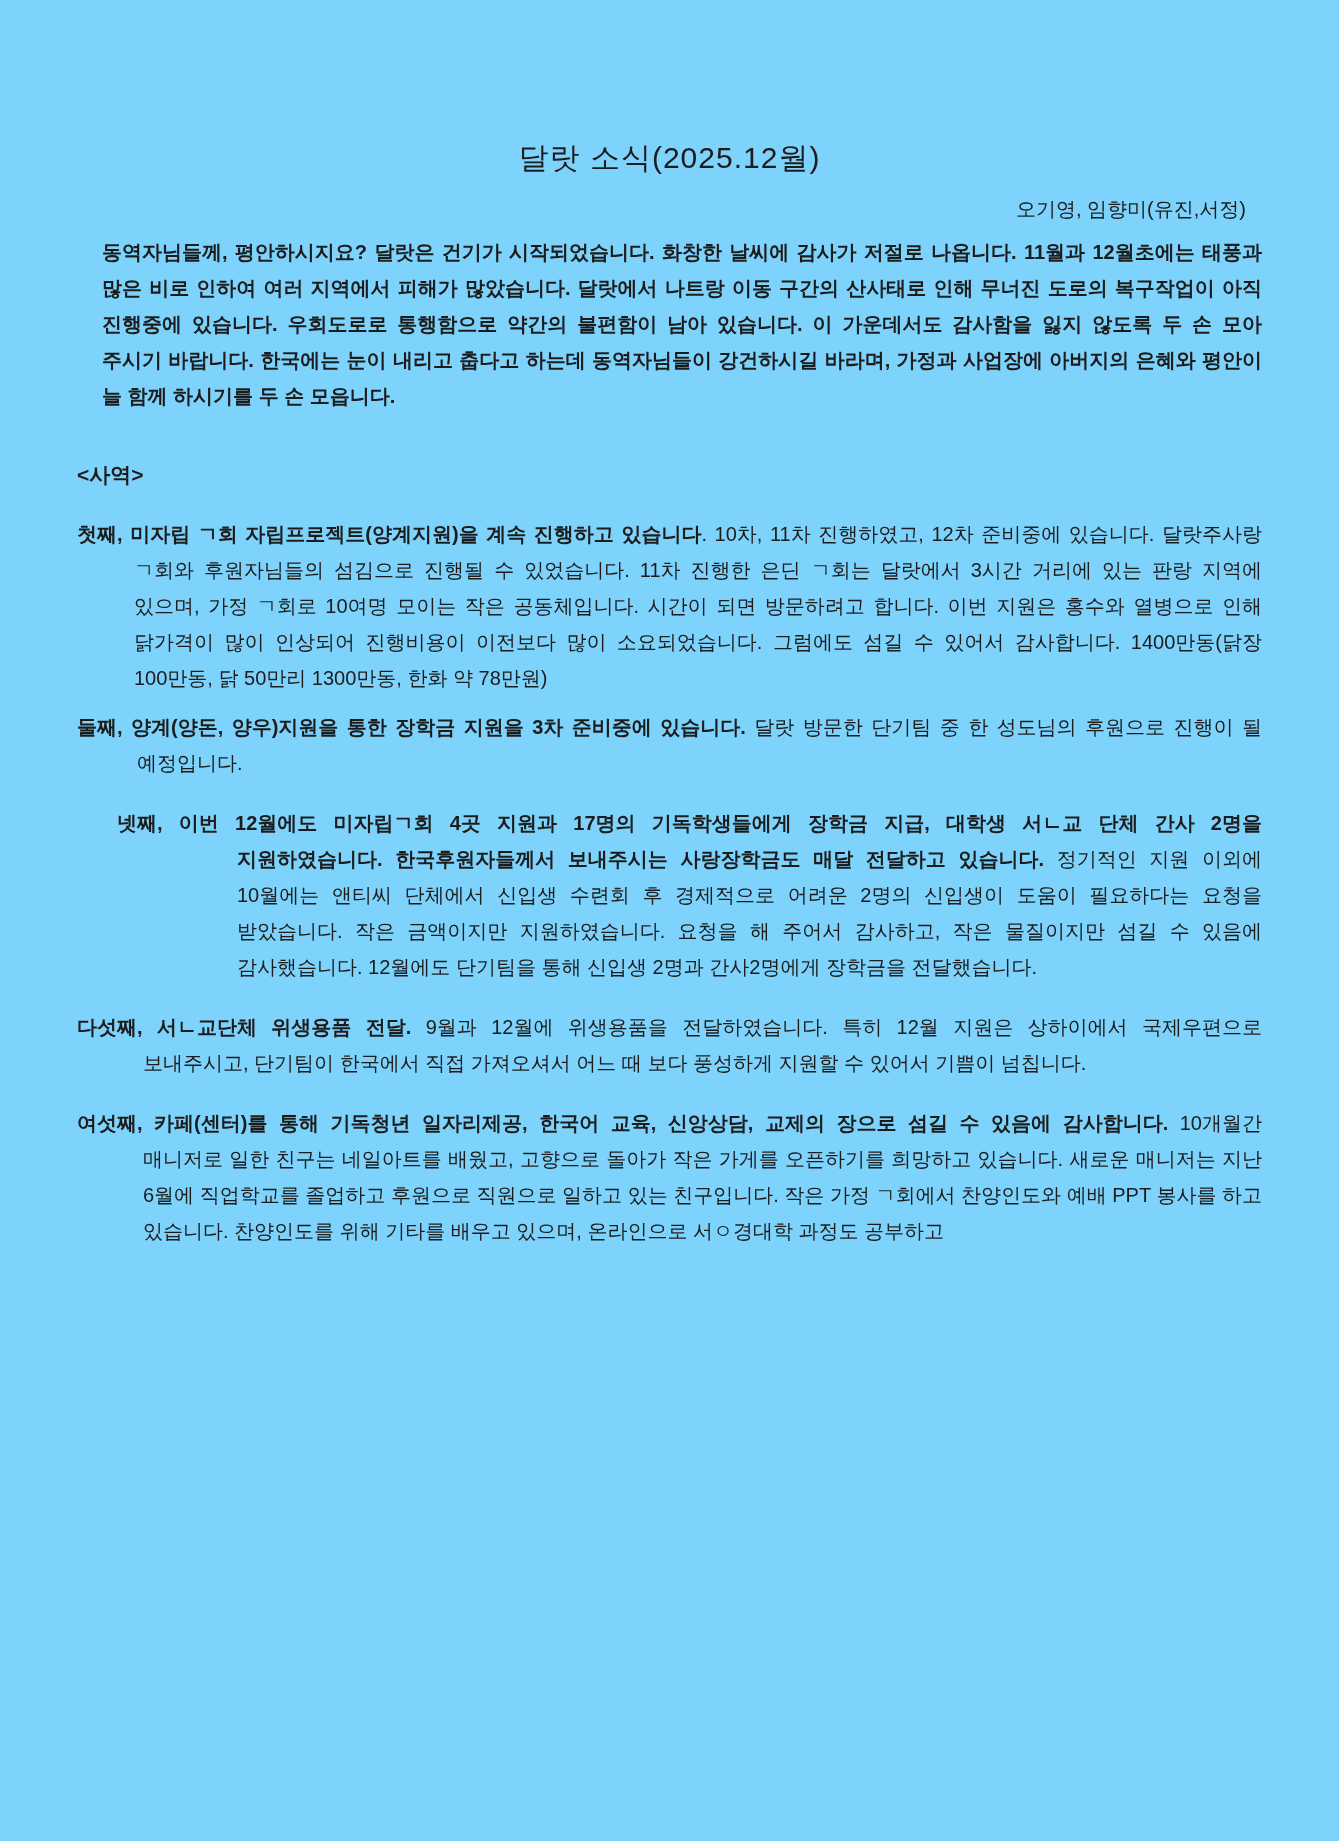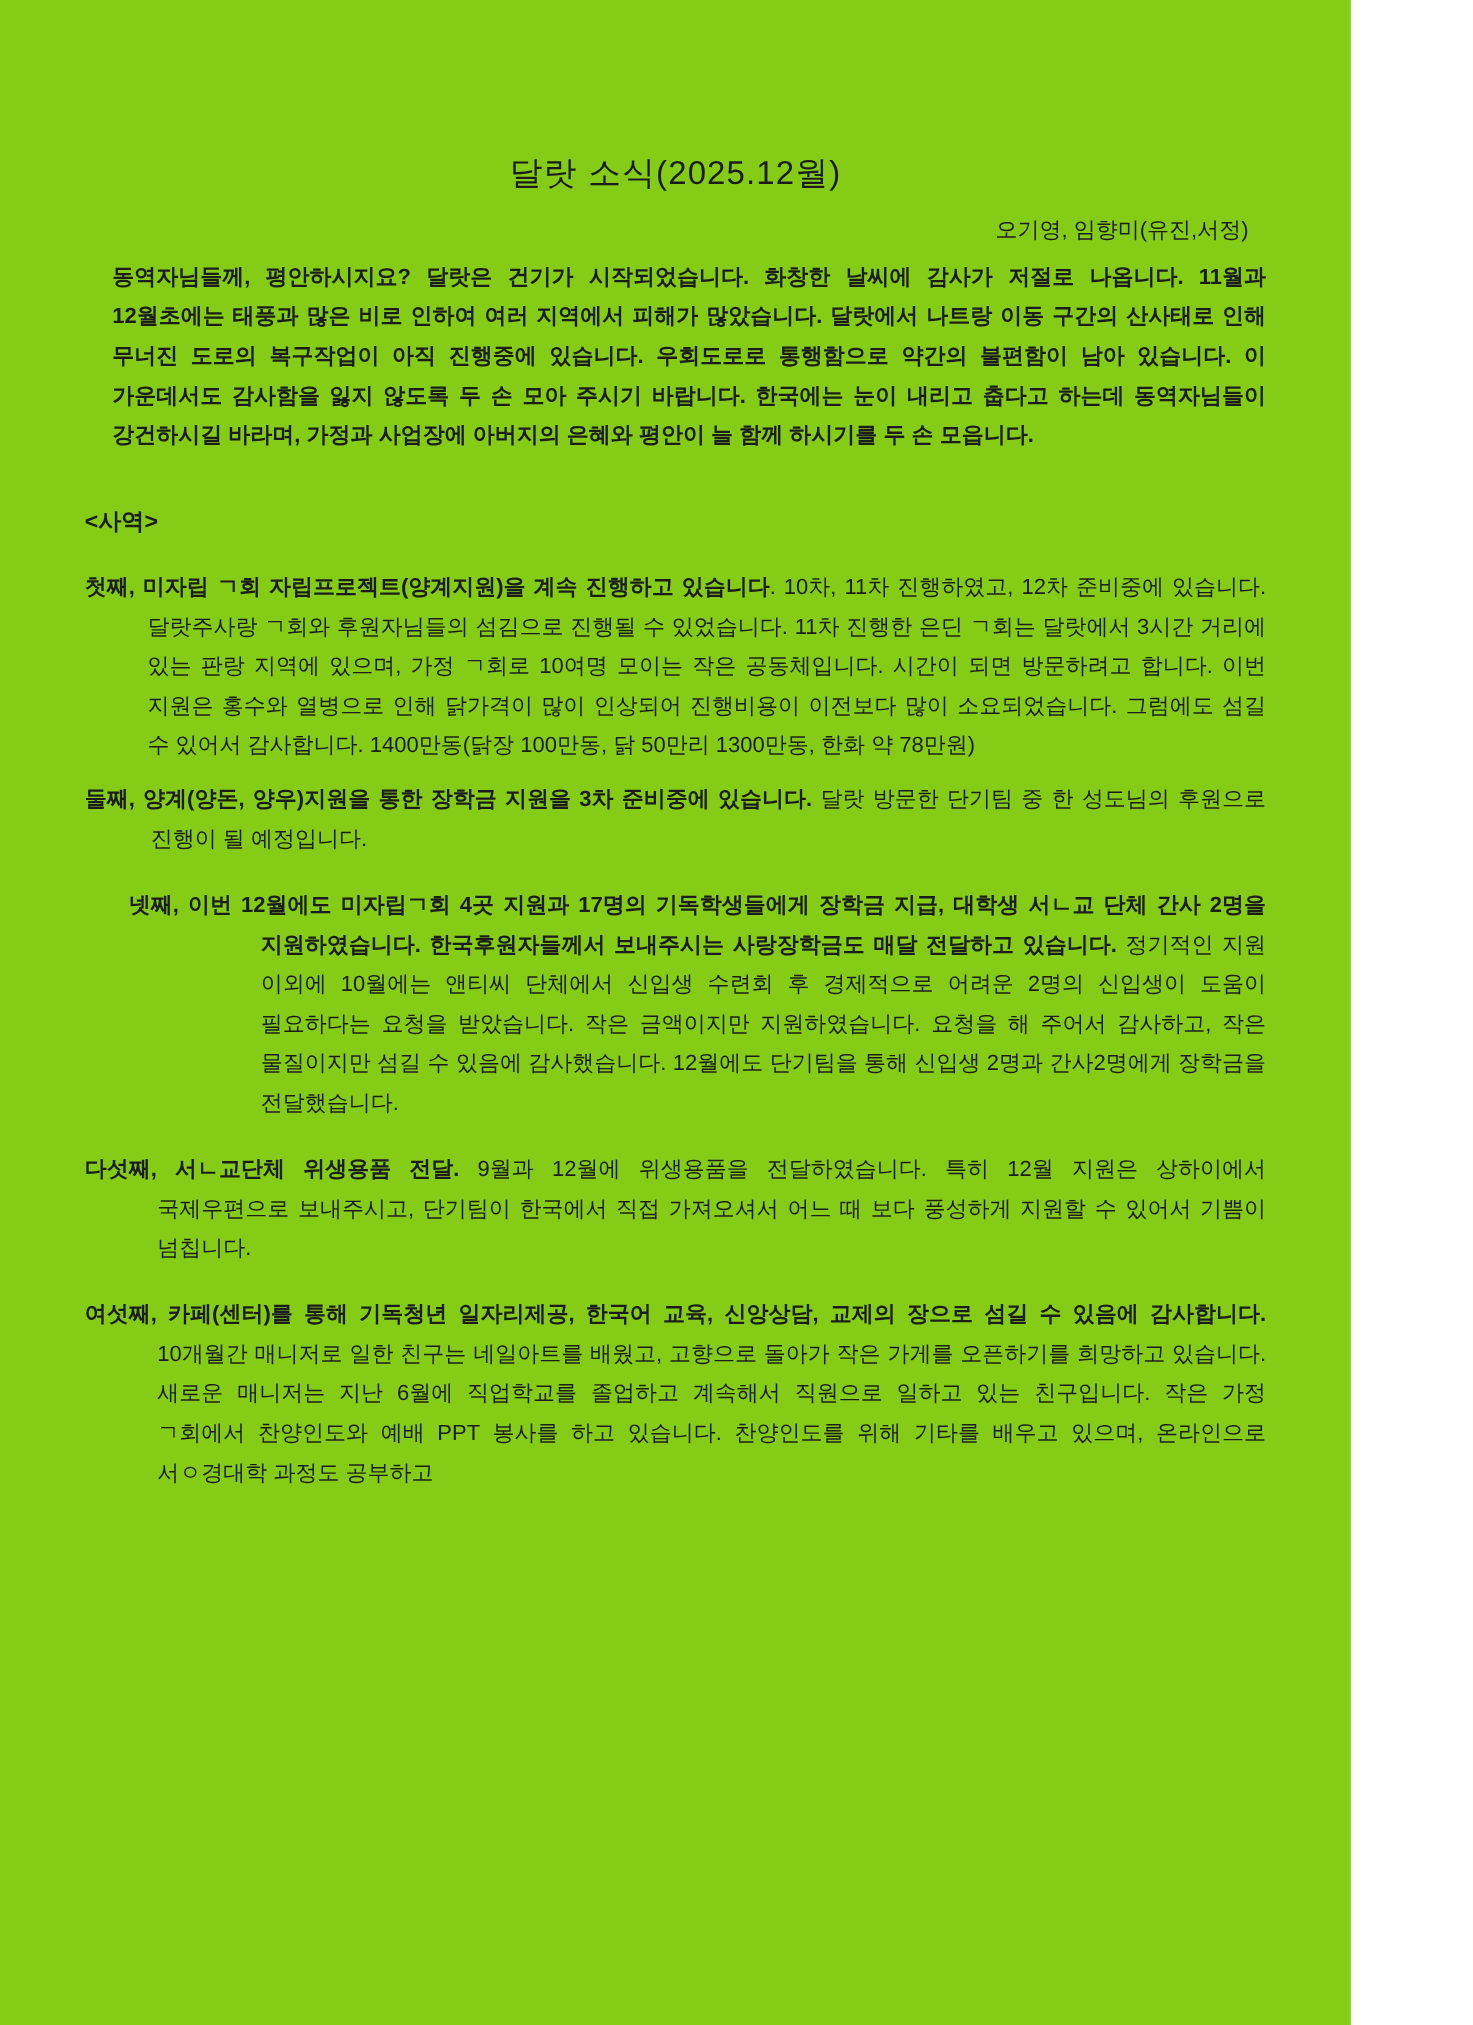--- a/index.html
+++ b/index.html
@@ -9,24 +9,24 @@
   }
   body {
     width: 1339px;
     height: 1841px;
     overflow: hidden;
     font-family: "Liberation Sans", "DejaVu Sans", sans-serif;
     color: #1c1c1c;
   }
   .page {
     box-sizing: border-box;
-    width: 1228px;
+    width: 1339px;
     height: 1841px;
     padding: 138px 77px 0 77px;
-    background: #84cc16;
+    background: #7dd3fc;
   }
   .doc-title {
     margin: 0;
     font-size: 30px;
     font-weight: 400;
     line-height: 40px;
     text-align: center;
     letter-spacing: 1px;
   }
   .byline {
@@ -81,15 +81,15 @@
 
   <p class="para hang-57"><span class="lead">첫째, 미자립 ㄱ회 자립프로젝트(양계지원)을 계속 진행하고 있습니다</span><span>. 10차, 11차 진행하였고, 12차 준비중에 있습니다. 달랏주사랑 ㄱ회와 후원자님들의 섬김으로 진행될 수 있었습니다. 11차 진행한 은딘 ㄱ회는 달랏에서 3시간 거리에 있는 판랑 지역에 있으며, 가정 ㄱ회로 10여명 모이는 작은 공동체입니다. 시간이 되면 방문하려고 합니다. 이번 지원은 홍수와 열병으로 인해 닭가격이 많이 인상되어 진행비용이 이전보다 많이 소요되었습니다. 그럼에도 섬길 수 있어서 감사합니다. 1400만동(닭장 100만동, 닭 50만리 1300만동, 한화 약 78만원)</span></p>
 
   <p class="para hang-60"><span class="lead">둘째, 양계(양돈, 양우)지원을 통한 장학금 지원을 3차 준비중에 있습니다.</span><span> 달랏 방문한 단기팀 중 한 성도님의 후원으로 진행이 될 예정입니다.</span></p>
 
 
   <p class="para hang-120"><span class="lead">넷째, 이번 12월에도 미자립ㄱ회 4곳 지원과 17명의 기독학생들에게 장학금 지급, 대학생 서ㄴ교 단체 간사 2명을 지원하였습니다.  한국후원자들께서 보내주시는 사랑장학금도 매달 전달하고 있습니다.</span><span> 정기적인 지원 이외에 10월에는 앤티씨 단체에서 신입생 수련회 후 경제적으로 어려운 2명의 신입생이 도움이 필요하다는 요청을 받았습니다. 작은 금액이지만 지원하였습니다. 요청을 해 주어서 감사하고, 작은 물질이지만 섬길 수 있음에 감사했습니다. 12월에도 단기팀을 통해 신입생 2명과 간사2명에게 장학금을 전달했습니다.</span></p>
 
   <p class="para hang-66"><span class="lead">다섯째, 서ㄴ교단체 위생용품 전달.</span><span>  9월과 12월에 위생용품을 전달하였습니다. 특히 12월 지원은 상하이에서 국제우편으로 보내주시고, 단기팀이 한국에서 직접 가져오셔서 어느 때 보다 풍성하게 지원할 수 있어서 기쁨이 넘칩니다.</span></p>
 
-  <p class="para hang-66"><span class="lead">여섯째, 카페(센터)를 통해 기독청년 일자리제공, 한국어 교육, 신앙상담, 교제의 장으로 섬길 수 있음에 감사합니다.</span><span> 10개월간 매니저로 일한 친구는 네일아트를 배웠고, 고향으로 돌아가 작은 가게를 오픈하기를 희망하고 있습니다. 새로운 매니저는 지난 6월에 직업학교를 졸업하고 계속해서 직원으로 일하고 있는 친구입니다. 작은 가정 ㄱ회에서 찬양인도와 예배 PPT 봉사를 하고 있습니다. 찬양인도를 위해 기타를 배우고 있으며, 온라인으로 서ㅇ경대학 과정도 공부하고</span></p>
+  <p class="para hang-66"><span class="lead">여섯째, 카페(센터)를 통해 기독청년 일자리제공, 한국어 교육, 신앙상담, 교제의 장으로 섬길 수 있음에 감사합니다.</span><span> 10개월간 매니저로 일한 친구는 네일아트를 배웠고, 고향으로 돌아가 작은 가게를 오픈하기를 희망하고 있습니다. 새로운 매니저는 지난 6월에 직업학교를 졸업하고 후원으로 직원으로 일하고 있는 친구입니다. 작은 가정 ㄱ회에서 찬양인도와 예배 PPT 봉사를 하고 있습니다. 찬양인도를 위해 기타를 배우고 있으며, 온라인으로 서ㅇ경대학 과정도 공부하고</span></p>
 
 </div>
 
 </body></html>

